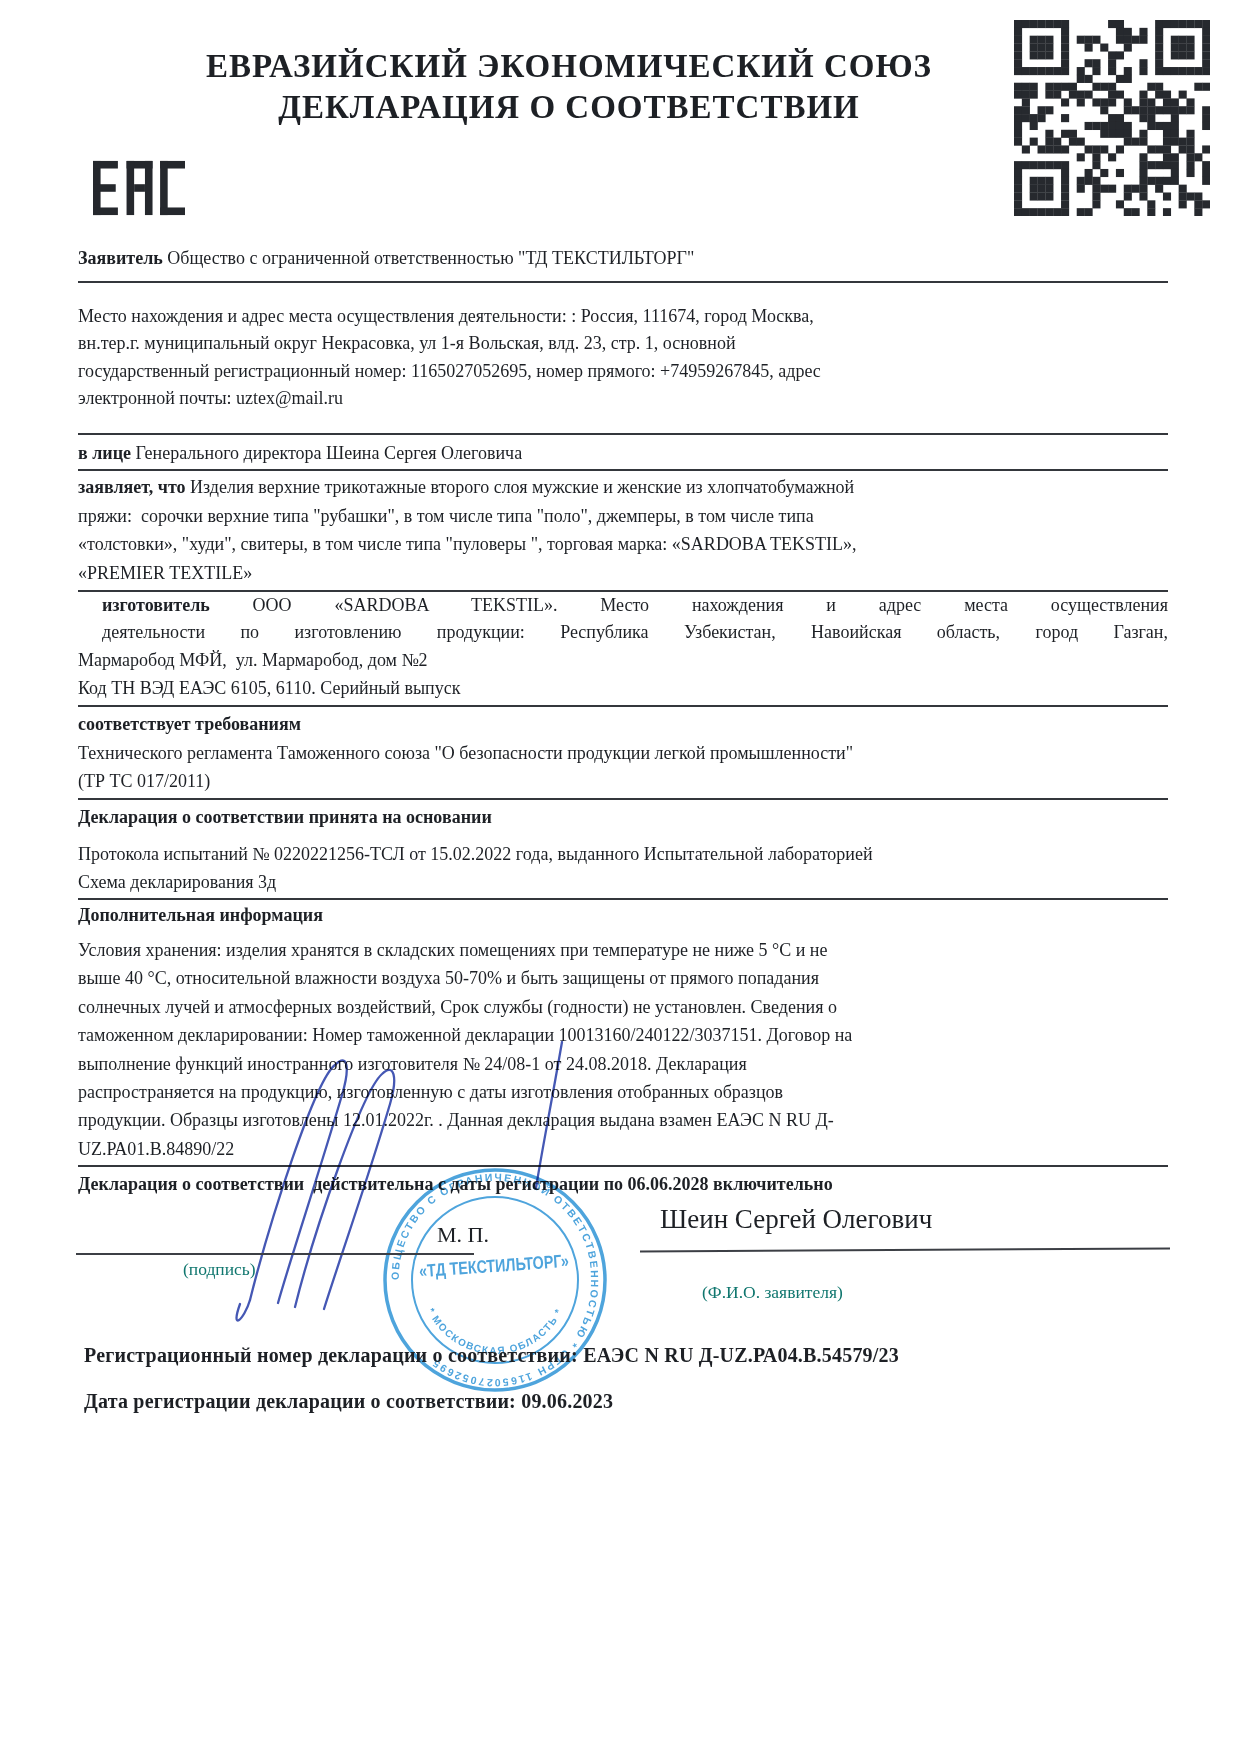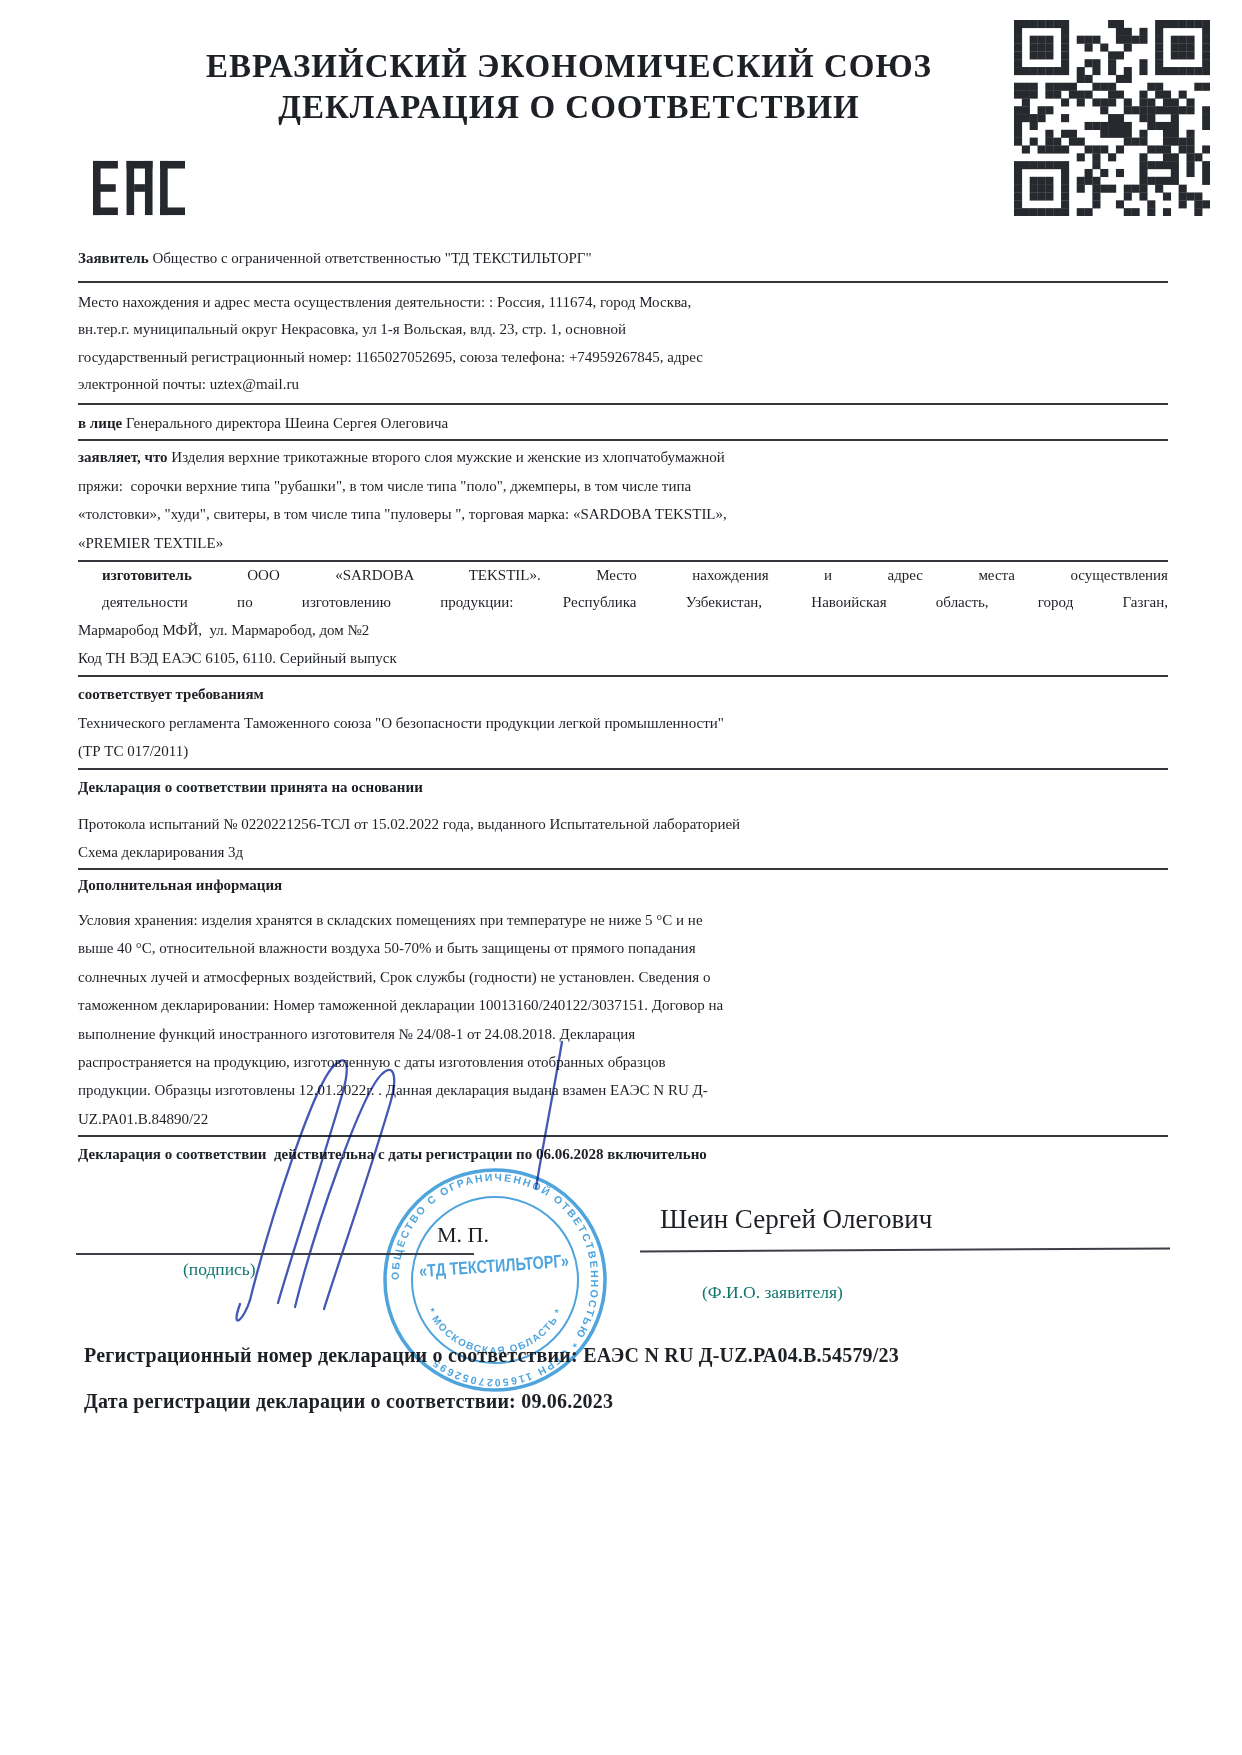--- a/index.html
+++ b/index.html
@@ -7,26 +7,26 @@
         font-family:"Liberation Serif",serif;color:#1d2025;overflow:hidden;}
 
   
   .title{position:absolute;left:89px;top:46px;width:960px;text-align:center;
          font-weight:bold;font-size:33px;letter-spacing:1px;line-height:41px;}
   .eac-logo{position:absolute;left:93px;top:138px;width:92px;height:100px;}
   .qr{position:absolute;left:1014px;top:20px;width:196px;height:196px;}
 
   
   .doc-body{position:absolute;left:78px;top:242px;width:1090px;}
-  .tline{white-space:pre;font-size:15px;line-height:28.6px;}
+  .tline{white-space:pre;font-size:18px;line-height:28.6px;}
   .tline b{font-weight:bold;}
   .just{white-space:normal;text-align:justify;text-align-last:justify;margin-left:24px;}
   .ruled{border-bottom:2px solid #34373c;}
   .blk-applicant{padding-top:2px;padding-bottom:8px;}
-  .blk-address{margin-top:6px;padding-bottom:4px;font-family:Liberation Serif, serif;}
+  .blk-address{margin-top:20px;padding-bottom:20px;font-family:Liberation Serif, serif;}
   .blk-address .tline{line-height:27.5px;}
   .blk-person{margin-top:4px;padding-bottom:2px;}
   .blk-declares{margin-top:2px;padding-bottom:2px;}
   .blk-manufacturer{padding-bottom:2px;}
   .blk-manufacturer .tline{line-height:27.8px;}
   .blk-meets-header{margin-top:2px;}
   .blk-meets-header .tline{line-height:30px;}
   .blk-regulation{padding-bottom:2px;}
   .blk-basis-header{margin-top:2px;}
   .blk-basis-header .tline{line-height:30px;}
@@ -394,21 +394,21 @@
       </g>
     </svg>
 
   <div class="doc-body">
       <div class="blk blk-applicant ruled">
         <div class="tline"><b>Заявитель </b><span>Общество с ограниченной ответственностью "ТД ТЕКСТИЛЬТОРГ"</span></div>
       </div>
       <div class="blk blk-address ruled">
         <div class="tline"><span>Место нахождения и адрес места осуществления деятельности: : Россия, 111674, город Москва,</span></div>
         <div class="tline"><span>вн.тер.г. муниципальный округ Некрасовка, ул 1-я Вольская, влд. 23, стр. 1, основной</span></div>
-        <div class="tline"><span>государственный регистрационный номер: 1165027052695, союза телефона: +74959267845, адрес</span></div>
+        <div class="tline"><span>государственный регистрационный номер: 1165027052695, номер прямого: +74959267845, адрес</span></div>
         <div class="tline"><span>электронной почты: uztex@mail.ru</span></div>
       </div>
       <div class="blk blk-person ruled">
         <div class="tline"><b>в лице </b><span>Генерального директора Шеина Сергея Олеговича</span></div>
       </div>
       <div class="blk blk-declares ruled">
         <div class="tline"><b>заявляет, что </b><span>Изделия верхние трикотажные второго слоя мужские и женские из хлопчатобумажной</span></div>
         <div class="tline"><span>пряжи:  сорочки верхние типа "рубашки", в том числе типа "поло", джемперы, в том числе типа</span></div>
         <div class="tline"><span>«толстовки», "худи", свитеры, в том числе типа "пуловеры ", торговая марка: «SARDOBA TEKSTIL»,</span></div>
         <div class="tline"><span>«PREMIER TEXTILE»</span></div>

